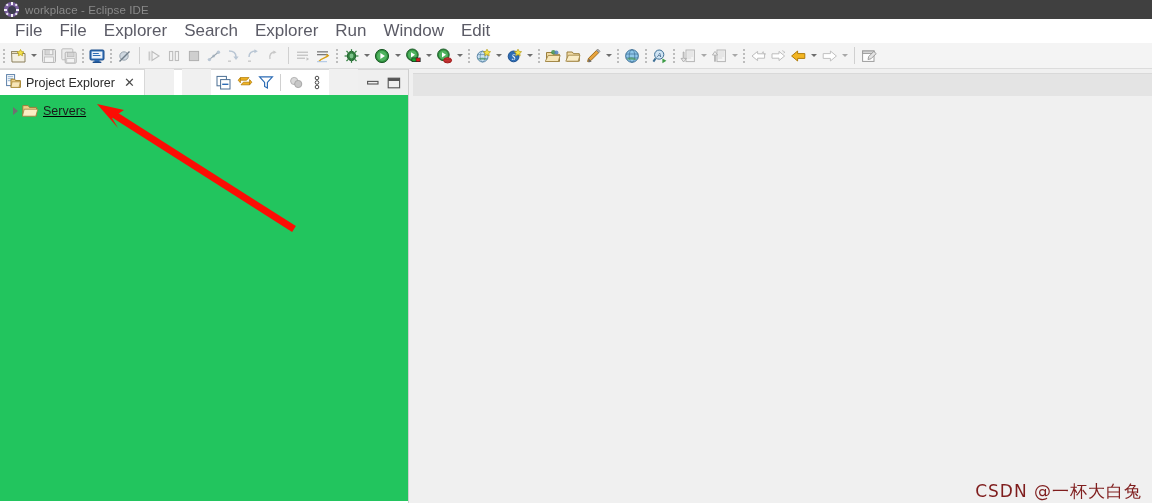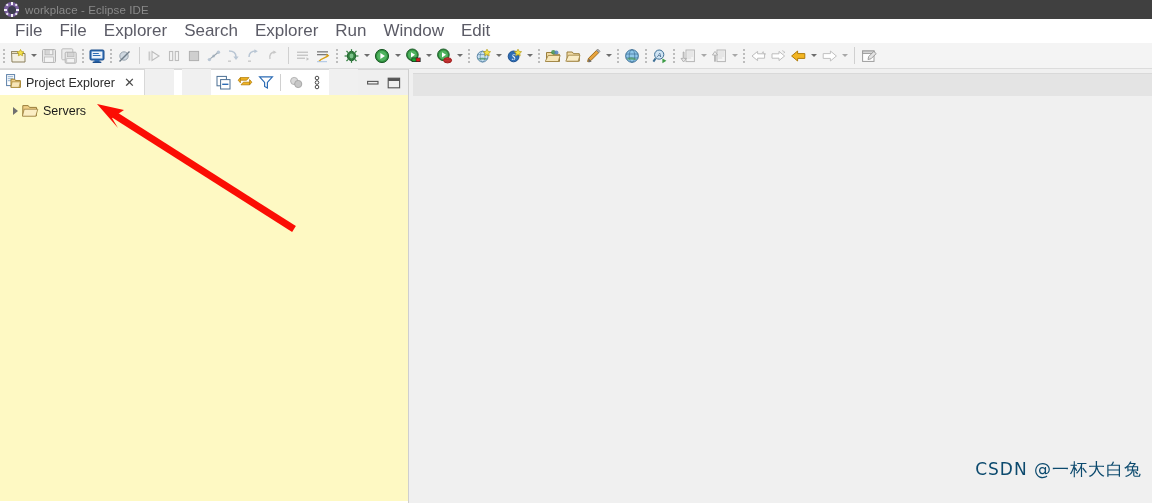--- a/index.html
+++ b/index.html
@@ -174,23 +174,24 @@
   .view-tools-right {
     display: flex; align-items: center;
     background: #efefef;
     border-top: 1px solid #d8d8d8;
     padding: 0 4px;
   }
 
   
   .tree {
     padding: 6px 0 0 6px;
-    background: #fef9c3;
+    background: #22c55e;
     height: 406px;
     box-sizing: border-box;
+    text-decoration: underline;
   }
   .tree-row {
     display: flex; align-items: center;
     height: 19px;
     padding-left: 2px;
   }
   .tree-arrow {
     width: 14px; height: 16px;
     display: flex; align-items: center; justify-content: center;
     flex: 0 0 auto;
@@ -230,23 +231,23 @@
   
   .annot {
     position: absolute; left: 0; top: 0;
     width: 1152px; height: 503px;
     pointer-events: none;
   }
 
   
   .watermark {
     position: absolute;
-    right: 10px; bottom: 22px;
+    right: 10px; bottom: 0;
     font-size: 17px;
-    color: #0c4a6e;
+    color: #7f1d1d;
     letter-spacing: 1px;
     white-space: nowrap;
     font-family: "DejaVu Sans", sans-serif;
   }
 </style>
 </head>
 <body>
 
 <div id="app">
 

